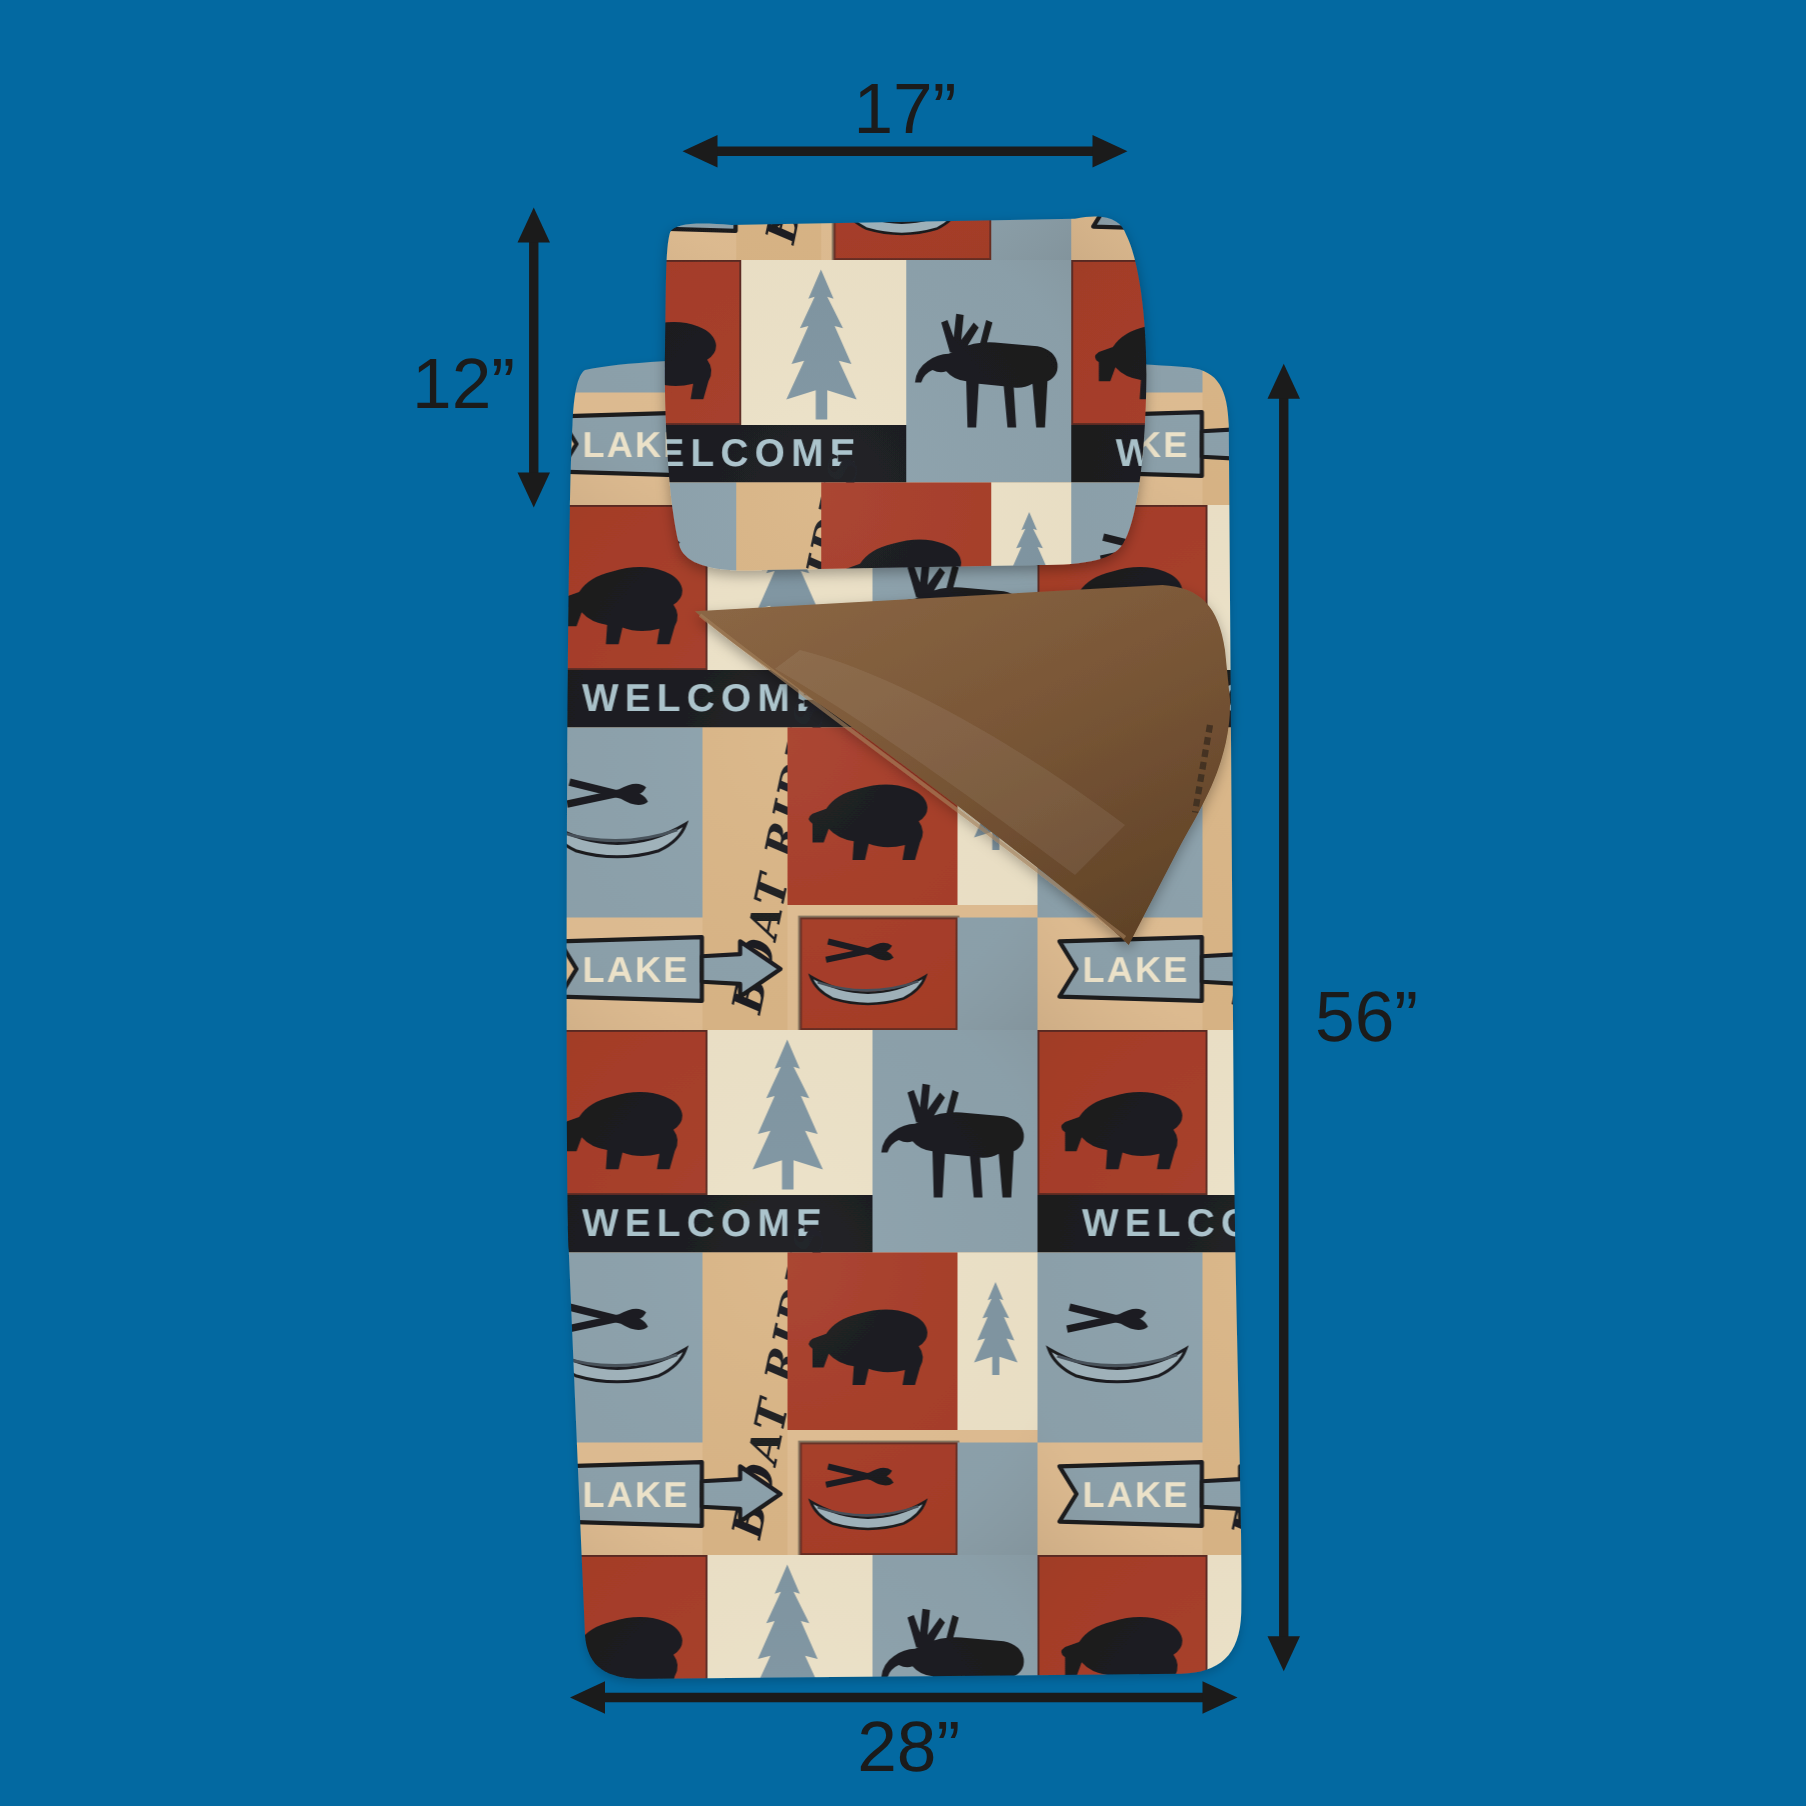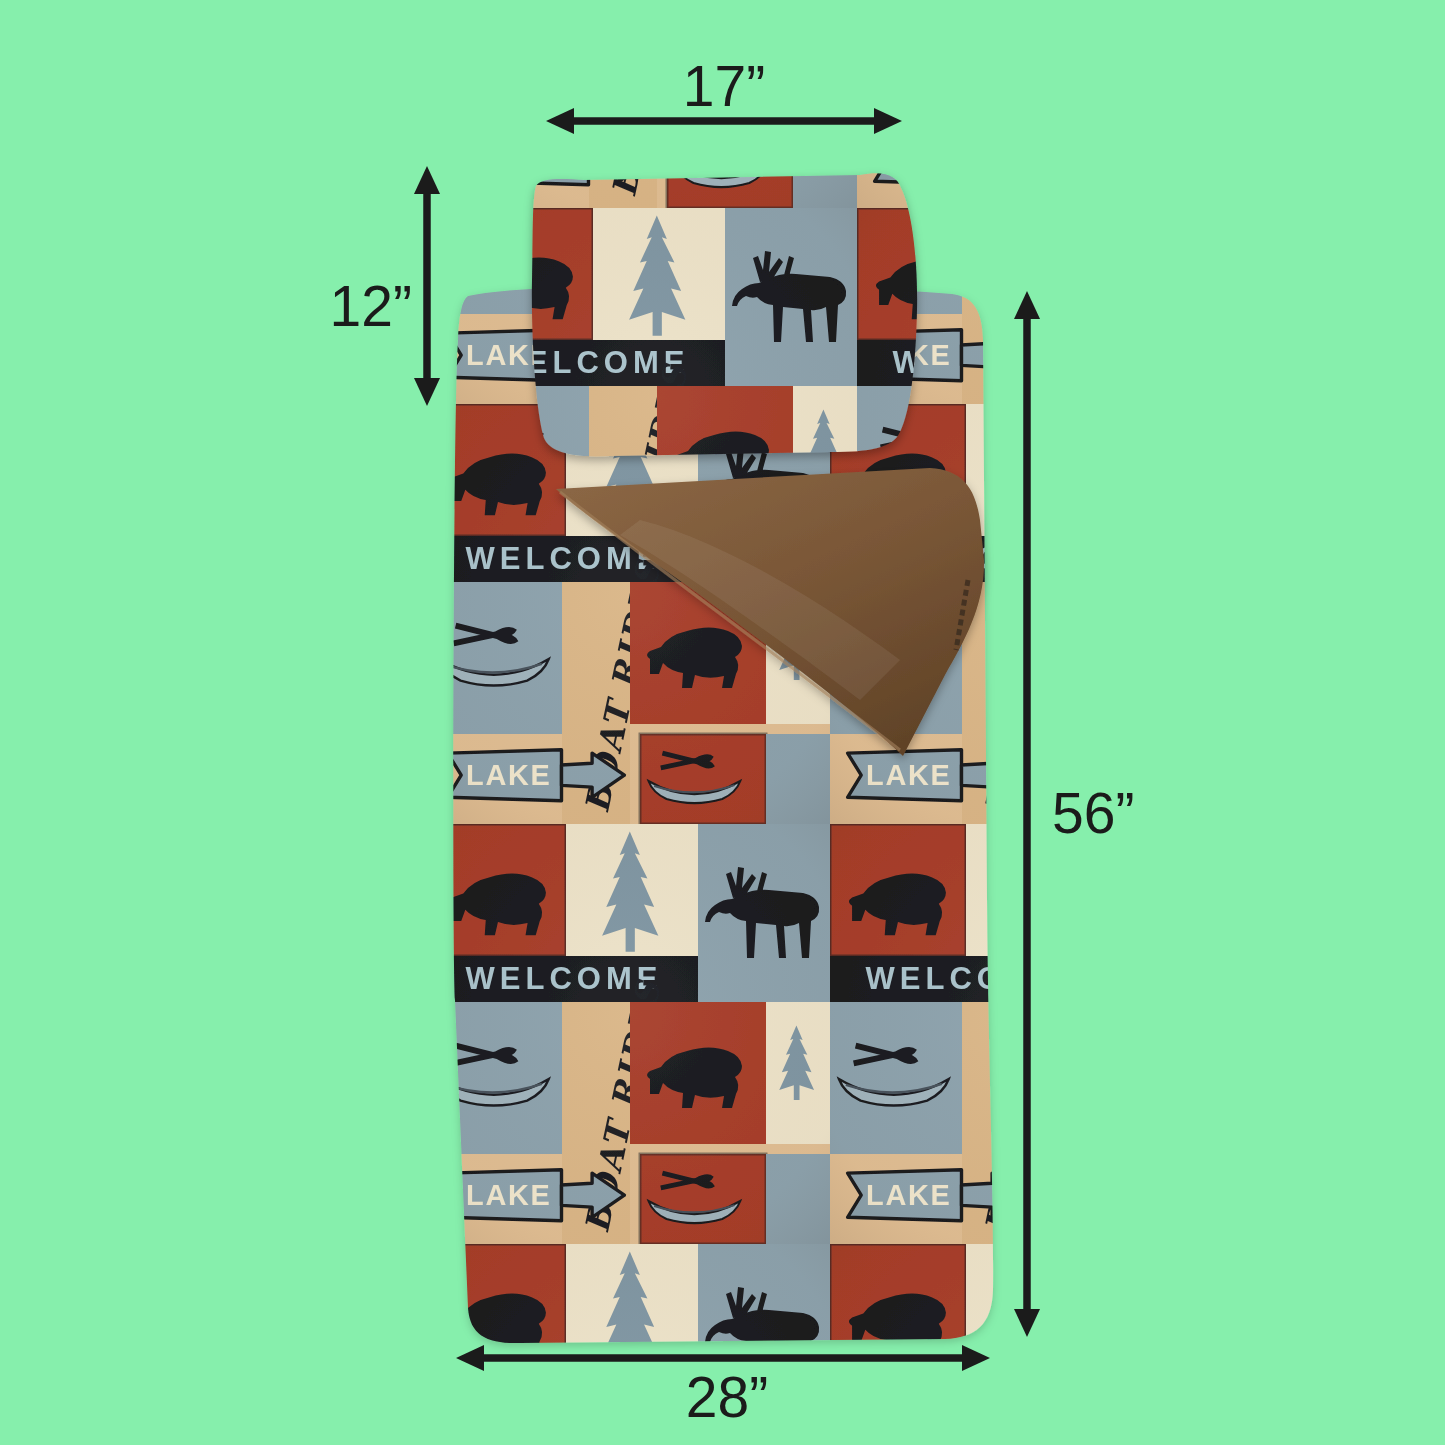--- a/index.html
+++ b/index.html
@@ -1,16 +1,16 @@
 <!DOCTYPE html>
 <html><head>
 <meta charset="utf-8">
 <style>
   html,body{margin:0;padding:0;background:#ffffff;}
-  .stage{position:relative;width:1445px;height:1445px;background:#86efac;overflow:hidden;
+  .stage{position:relative;width:1445px;height:1445px;background:#0369a1;overflow:hidden;
          font-family:"Liberation Sans", sans-serif;}
   svg{display:block;}
   text{font-family:"Liberation Sans", sans-serif;}
   .dim-label{font-size:57px;fill:#1b1b1b;}
   .welcome-txt{font-size:31px;font-weight:bold;letter-spacing:5px;fill:#a9c3cc;}
   .lake-txt{font-size:34px;font-weight:bold;letter-spacing:2px;fill:#efe6cd;}
   .boat-txt{font-size:33px;font-weight:bold;font-style:italic;letter-spacing:2px;
             font-family:"DejaVu Serif", serif;fill:#1a1b20;}
 </style>
 </head>

